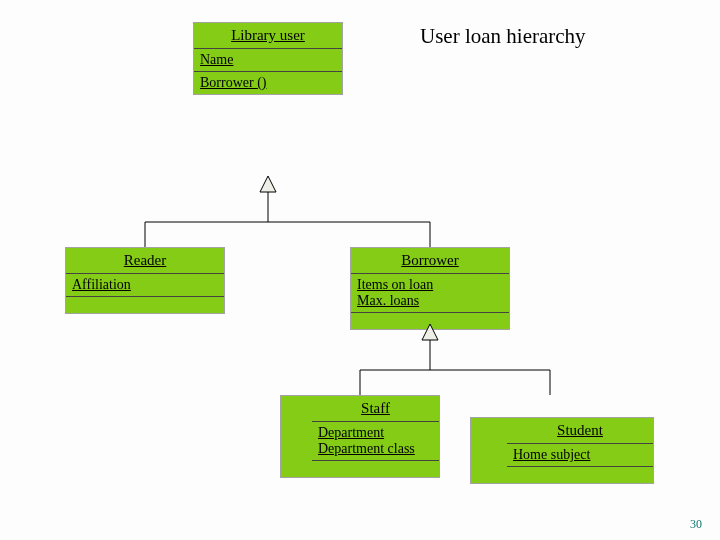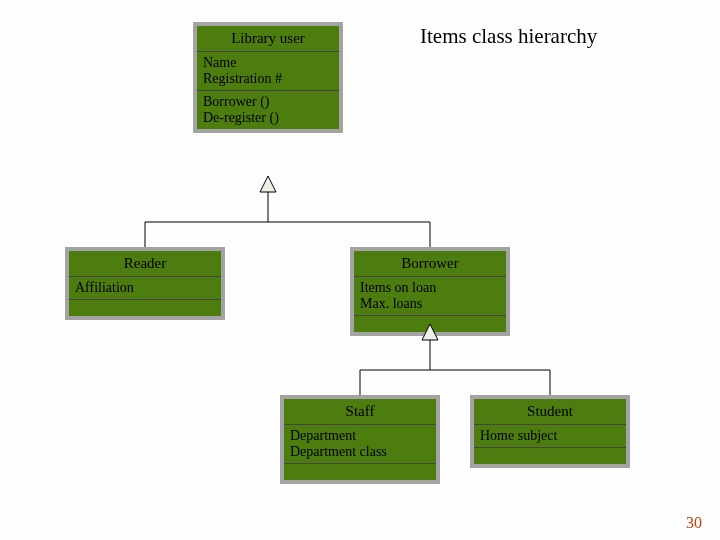--- a/index.html
+++ b/index.html
@@ -16,23 +16,24 @@
     width: 720px;
     height: 540px;
     overflow: hidden;
   }
   .title {
     position: absolute;
     font-size: 21px;
   }
   .klass {
     position: absolute;
-    background: #4d7c0f;
-    border: 4px solid #a3a3a3;
+    background: #84cc16;
+    border: 1px solid #a3a3a3;
     box-sizing: border-box;
+    text-decoration: underline;
   }
   .k-hdr {
     text-align: center;
     padding: 4px 6px 4px 6px;
     font-size: 15px;
     border-bottom: 1px solid #444;
   }
   .k-sec {
     padding: 3px 6px 3px 6px;
     font-size: 14px;
@@ -47,70 +48,68 @@
   svg.wires {
     position: absolute;
     left: 0; top: 0;
     width: 720px; height: 540px;
     pointer-events: none;
   }
   .pagenum {
     position: absolute;
     right: 18px;
     bottom: 8px;
-    font-size: 16px;
-    color: #c2410c;
+    font-size: 12px;
+    color: #0f766e;
   }
 </style>
 </head>
 <body>
 
 <div class="canvas">
 
-  <div class="title" style="left:420px; top:24px;">Items class hierarchy</div>
+  <div class="title" style="left:420px; top:24px;">User loan hierarchy</div>
 
   <div class="klass" style="left:193px; top:22px; width:150px;">
     <div class="k-hdr">Library user</div>
     <div class="k-sec">
       <div class="row">Name</div>
-      <div class="row">Registration #</div>
     </div>
     <div class="k-sec last">
       <div class="row">Borrower ()</div>
-      <div class="row">De-register ()</div>
     </div>
   </div>
 
   <div class="klass" style="left:65px; top:247px; width:160px;">
     <div class="k-hdr">Reader</div>
     <div class="k-sec">
       <div class="row">Affiliation</div>
     </div>
     <div class="k-sec last empty-strip"></div>
   </div>
 
   <div class="klass" style="left:350px; top:247px; width:160px;">
     <div class="k-hdr">Borrower</div>
     <div class="k-sec">
       <div class="row">Items on loan</div>
       <div class="row">Max. loans</div>
     </div>
     <div class="k-sec last empty-strip"></div>
   </div>
 
-  <div class="klass" style="left:280px; top:395px; width:160px;">
+  <div class="klass" style="left:280px; top:395px; width:160px;padding-left:31px;">
     <div class="k-hdr">Staff</div>
     <div class="k-sec">
       <div class="row">Department</div>
       <div class="row">Department class</div>
     </div>
     <div class="k-sec last empty-strip"></div>
   </div>
 
-  <div class="klass" style="left:470px; top:395px; width:160px;">
+  <div class="klass" style="left:470px; top:417px; width:184px;padding-left:36px;">
     <div class="k-hdr">Student</div>
     <div class="k-sec">
       <div class="row">Home subject</div>
     </div>
     <div class="k-sec last empty-strip"></div>
   </div>
 
   <svg class="wires">
     <g stroke="#000" stroke-width="1" fill="none">
 

